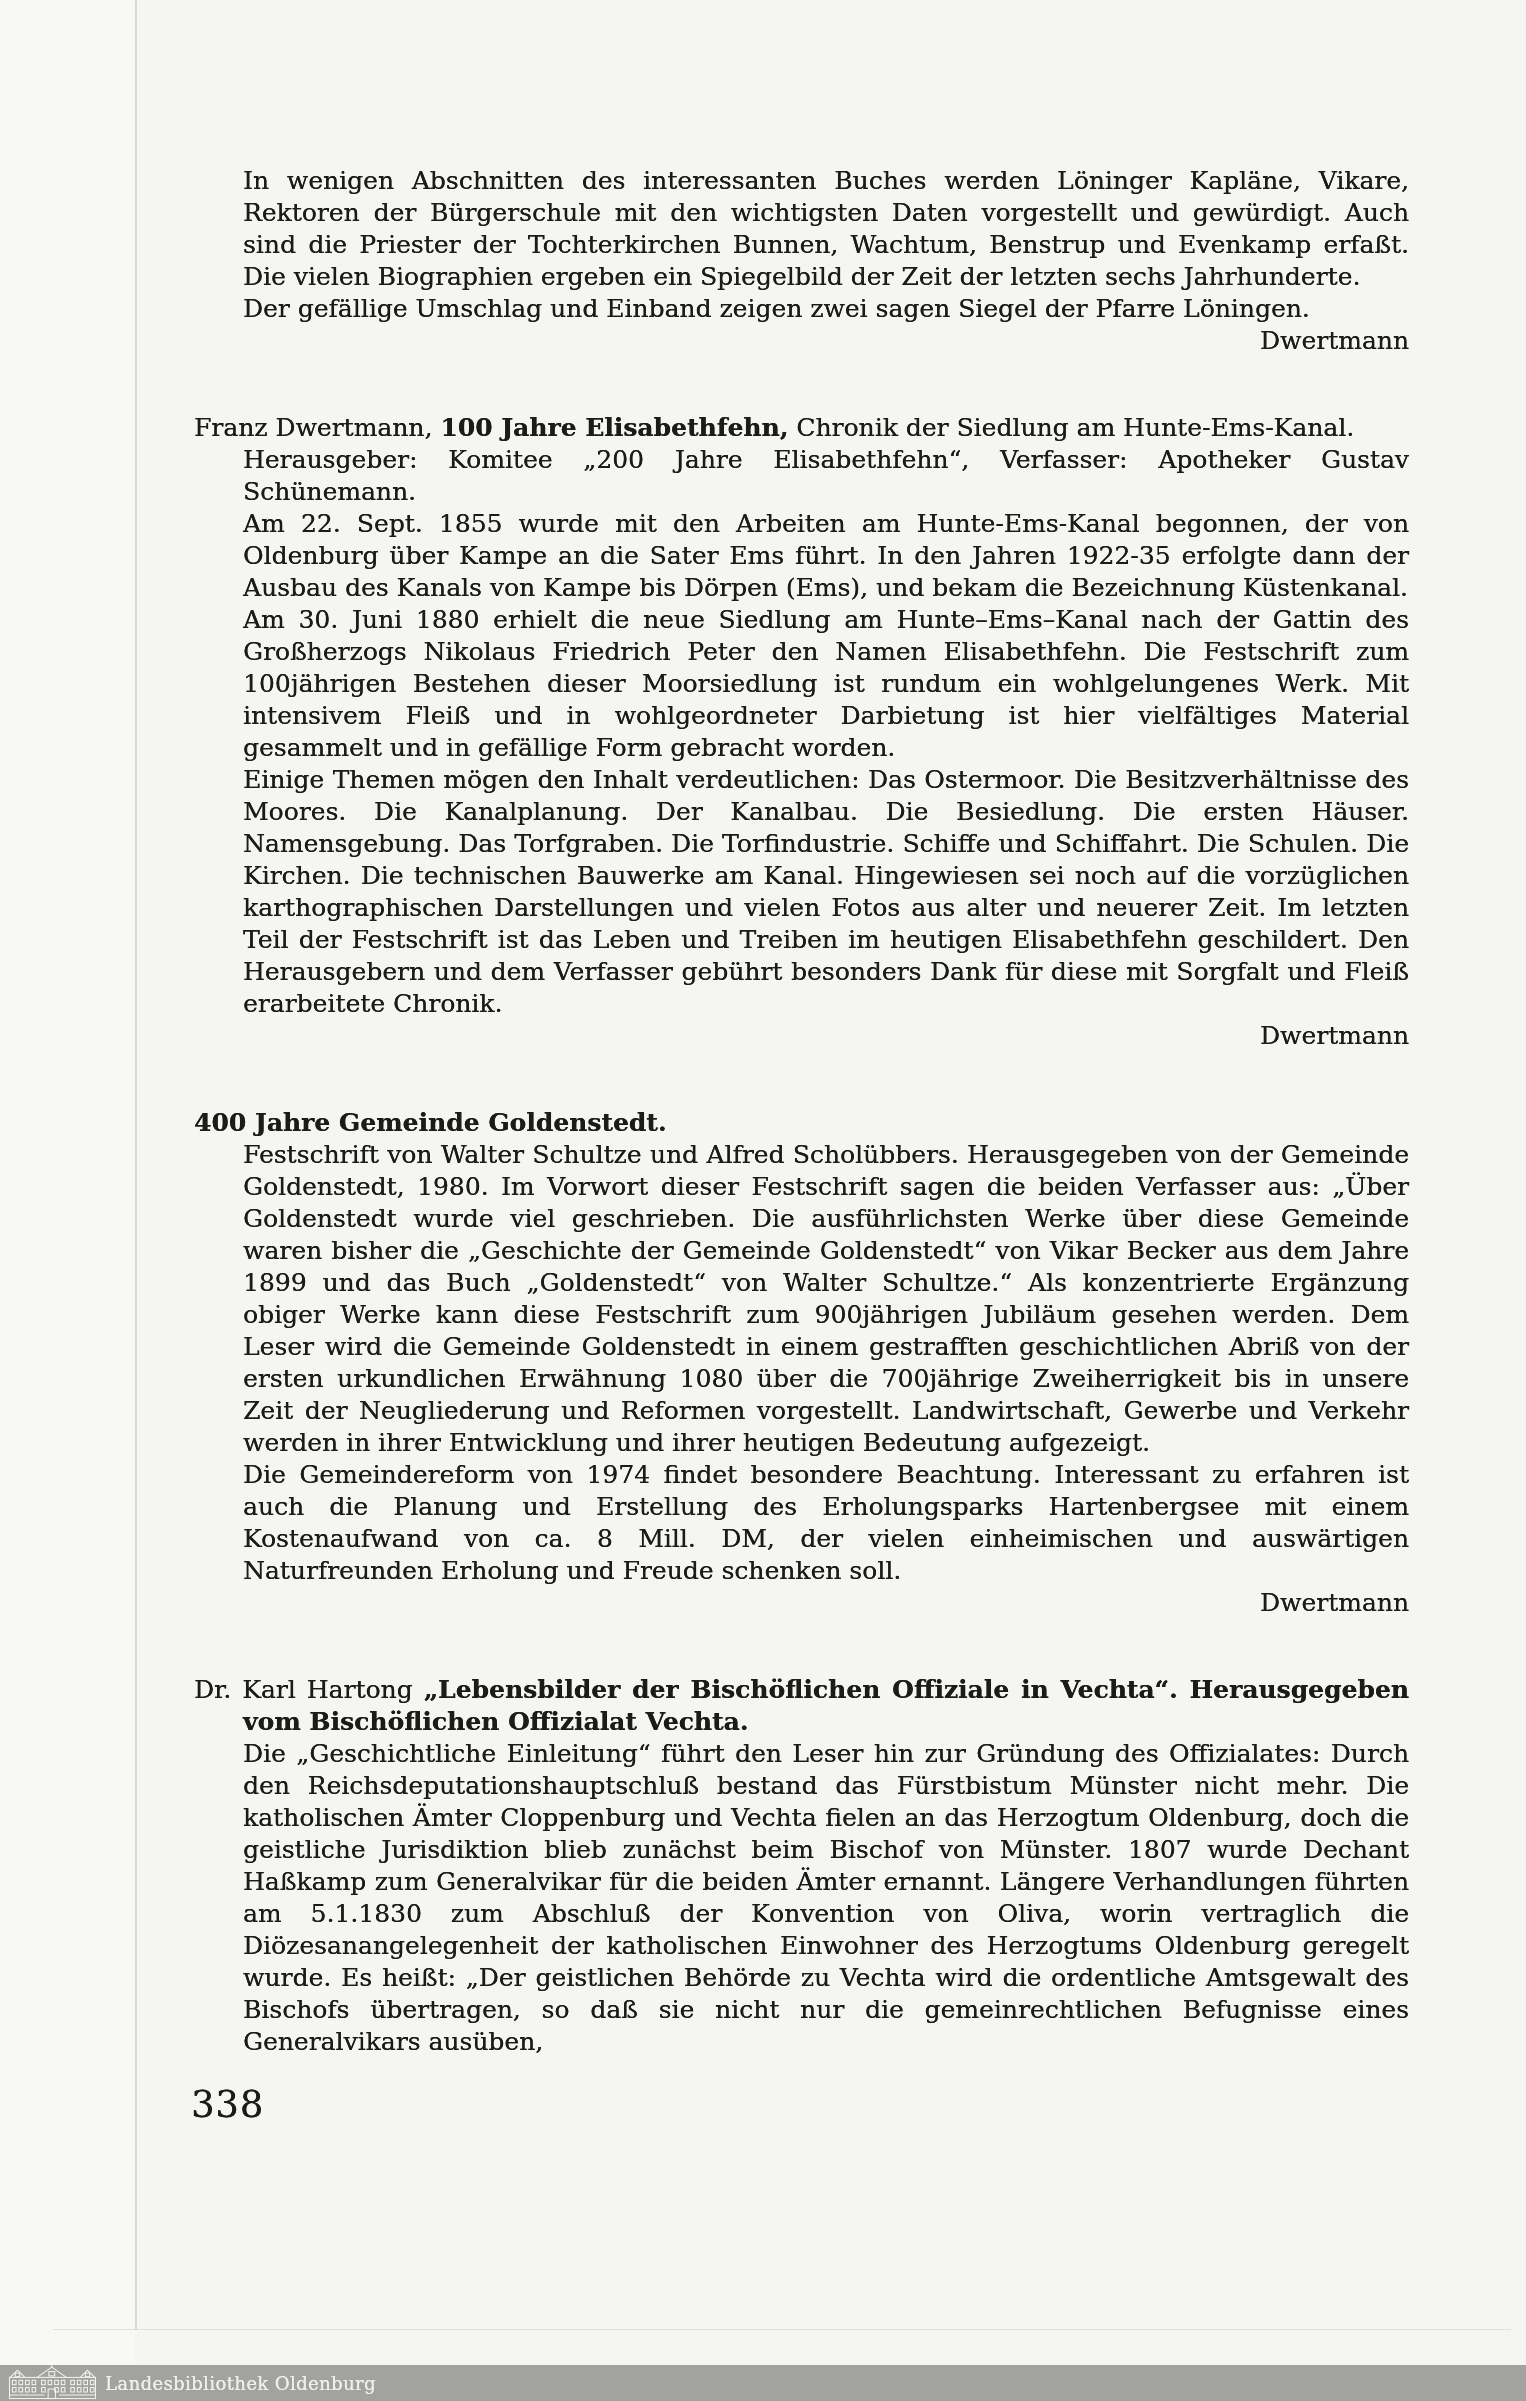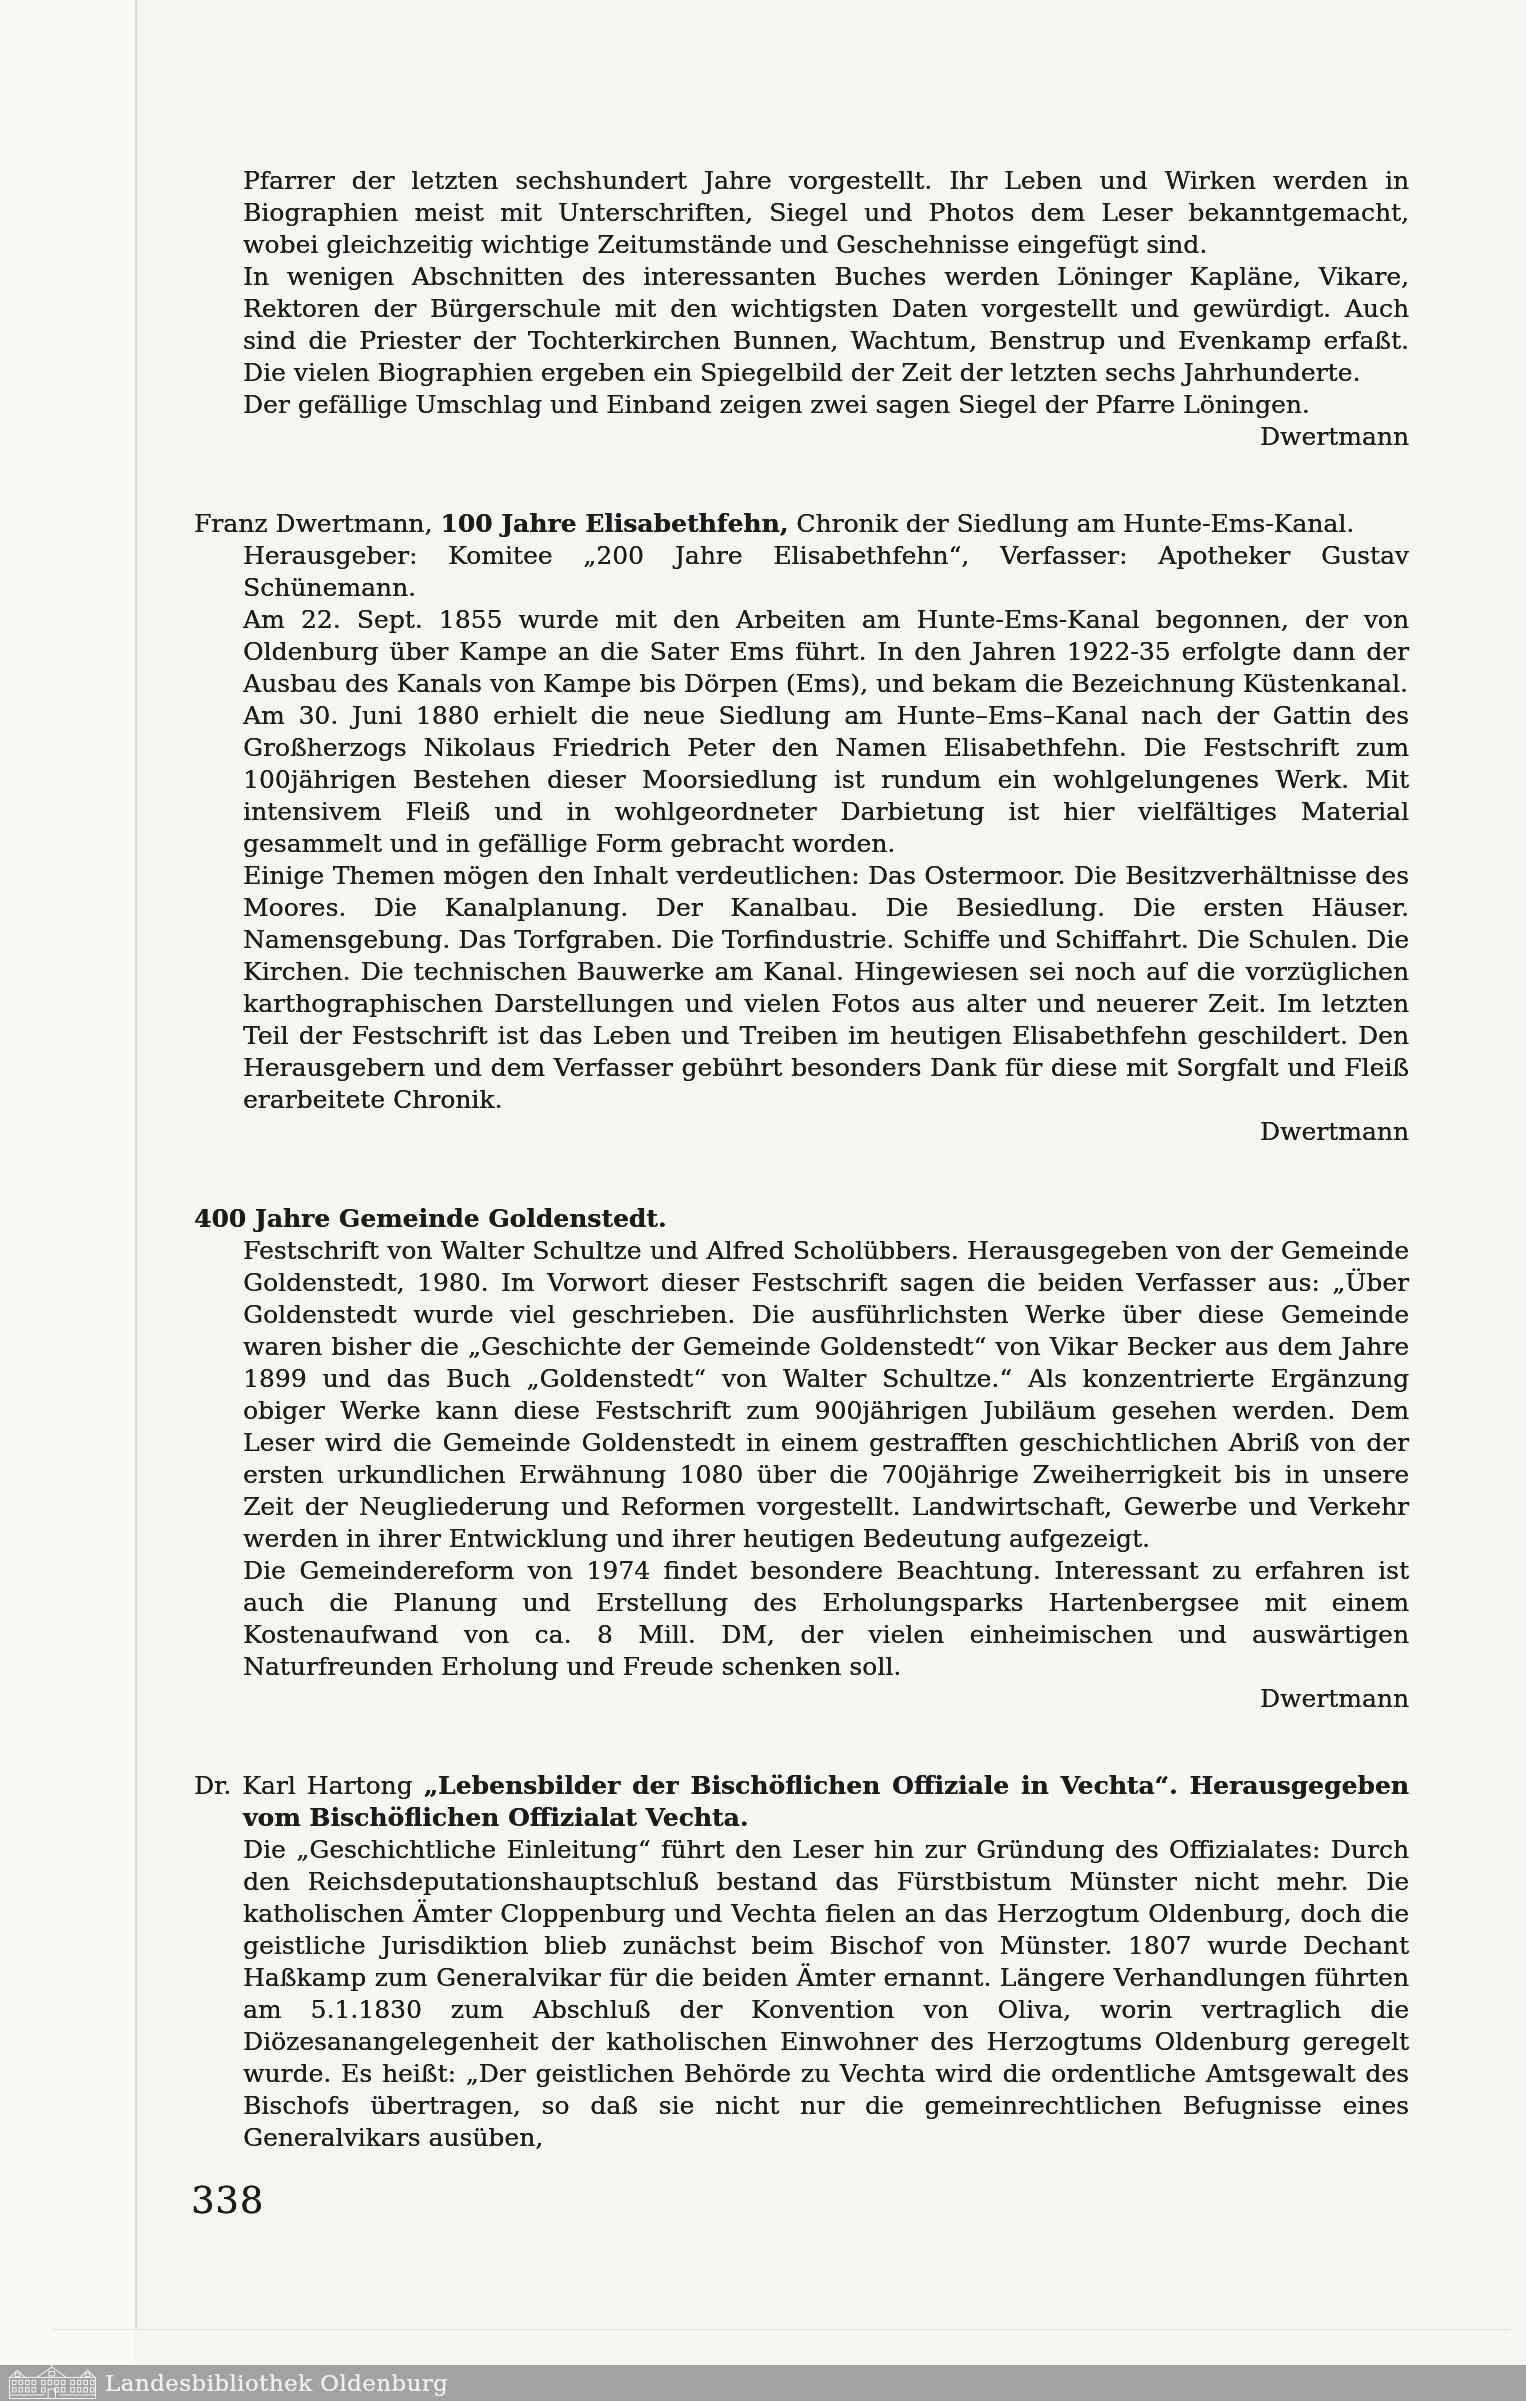--- a/index.html
+++ b/index.html
@@ -28,37 +28,36 @@
     margin-top:30.5px;margin-left:-52px;text-align:left;text-indent:0;
     font-size:37px;letter-spacing:0.8px;
   }
   .footer-bar{
     position:absolute;left:0;bottom:0;width:1527px;height:36px;
     background:#a2a2a0;display:flex;align-items:center;
   }
   .library-icon{position:absolute;left:6.1px;bottom:0.8px;width:93px;height:35px;display:block;}
   .footer-label{
     display:block;margin-left:105px;
-    font-size:23px;color:#eeeeea;letter-spacing:0.4px;
+    font-size:18px;color:#eeeeea;letter-spacing:0.4px;
     text-shadow:0.2px 0 0 currentColor;
   }
 </style>
 </head>
 <body>
 
 <div class="page">
 
   <div class="scan-margin"></div>
   <div class="scan-vline"></div>
   <div class="scan-hline"></div>
 
   <main class="content">
 
     <section class="review">
-      <p class="para">Pfarrer der letzten sechshundert Jahre vorgestellt. Ihr Leben und Wirken werden in Biographien meist mit Unterschriften, Siegel und Photos dem Leser bekanntgemacht, wobei gleichzeitig wichtige Zeitumstände und Geschehnisse eingefügt sind.</p>
       <p class="para">In wenigen Abschnitten des interessanten Buches werden Löninger Kapläne, Vikare, Rektoren der Bürgerschule mit den wichtigsten Daten vorgestellt und gewürdigt. Auch sind die Priester der Tochterkirchen Bunnen, Wachtum, Benstrup und Evenkamp erfaßt. Die vielen Biographien ergeben ein Spiegelbild der Zeit der letzten sechs Jahrhunderte.</p>
       <p class="para">Der gefällige Umschlag und Einband zeigen zwei sagen Siegel der Pfarre Löningen.</p>
       <p class="sig">Dwertmann</p>
     </section>
 
     <section class="review">
       <p class="para hang"><span>Franz Dwertmann, </span><strong>100 Jahre Elisabethfehn,</strong><span> Chronik der Siedlung am Hunte-Ems-Kanal.</span></p>
       <p class="para">Herausgeber: Komitee „200 Jahre Elisabethfehn“, Verfasser: Apotheker Gustav Schünemann.</p>
       <p class="para">Am 22. Sept. 1855 wurde mit den Arbeiten am Hunte-Ems-Kanal begonnen, der von Oldenburg über Kampe an die Sater Ems führt. In den Jahren 1922-35 erfolgte dann der Ausbau des Kanals von Kampe bis Dörpen (Ems), und bekam die Bezeichnung Küstenkanal.</p>
       <p class="para">Am 30. Juni 1880 erhielt die neue Siedlung am Hunte–Ems–Kanal nach der Gattin des Großherzogs Nikolaus Friedrich Peter den Namen Elisabethfehn. Die Festschrift zum 100jährigen Bestehen dieser Moorsiedlung ist rundum ein wohlgelungenes Werk. Mit intensivem Fleiß und in wohlgeordneter Darbietung ist hier vielfältiges Material gesammelt und in gefällige Form gebracht worden.</p>

